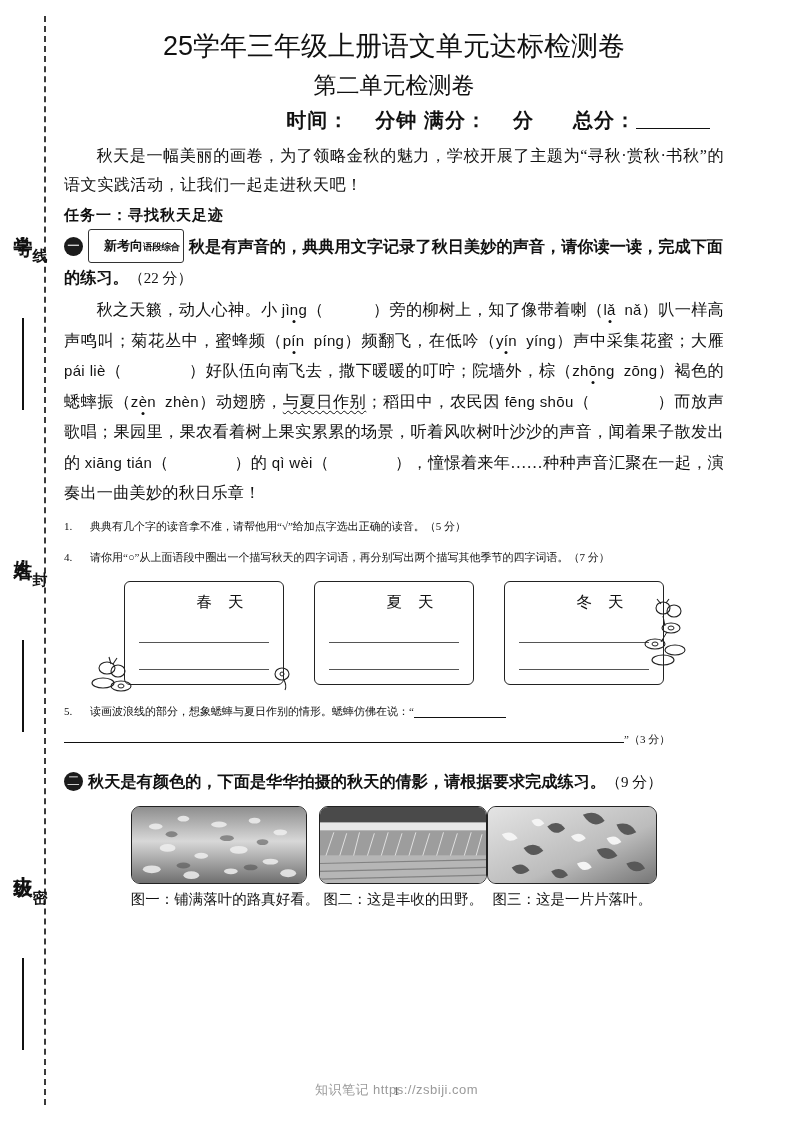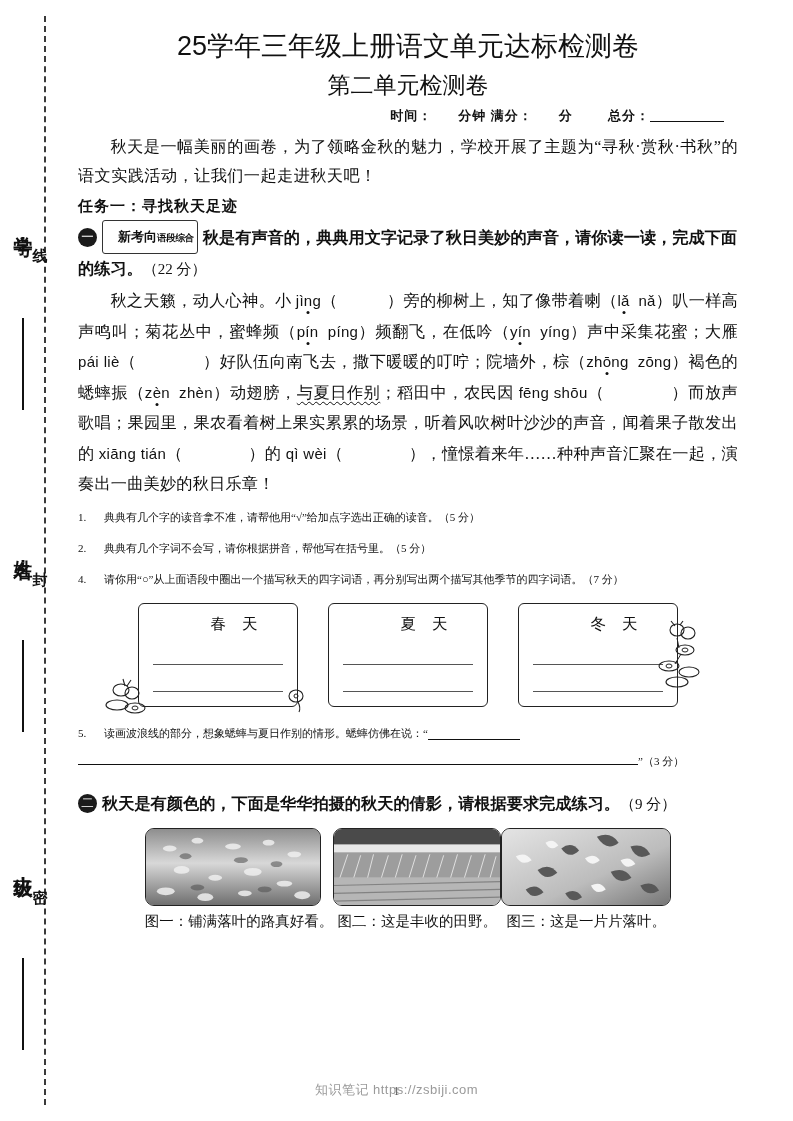--- a/index.html
+++ b/index.html
@@ -34,42 +34,42 @@
   }
   .vlabel-outer { left: 10px; font-size: 19px; }
   .vlabel-inner { left: 30px; font-size: 15px; font-weight: bold; }
   .vline {
     position: absolute; left: 22px; width: 0;
     border-left: 2px solid #111;
   }
 
   
   .content {
-    position: absolute; left: 78px; top: 0; width: 660px; height: 1121px;
+    position: absolute; left: 64px; top: 0; width: 660px; height: 1121px;
   }
   .title1 {
     text-align: center;
     font-family: "Liberation Sans", "DejaVu Sans", sans-serif;
     font-size: 27px; font-weight: 400;
     letter-spacing: 0px;
     margin-top: 28px;
     white-space: nowrap;
   }
   .title2 {
     text-align: center;
     font-family: "Liberation Sans", "DejaVu Sans", sans-serif;
     font-size: 23px; font-weight: 400;
     margin-top: 6px;
   }
   .meta-line {
     margin-top: 6px;
     text-align: right;
     padding-right: 14px;
     font-family: "Liberation Sans", "DejaVu Sans", sans-serif;
-    font-size: 13px; font-weight: bold;
+    font-size: 20px; font-weight: bold;
     letter-spacing: 1px;
   }
   .meta-line .gap { display: inline-block; width: 26px; }
   .meta-line .blank {
     display: inline-block; width: 74px;
     border-bottom: 1.4px solid #111; vertical-align: -2px;
   }
 
   .para {
     margin-top: 8px;
@@ -254,23 +254,20 @@
       </div>
 
       <div class="passage">
         <span>秋之天籁，动人心神。小 </span><span class="py dot-u">jìng</span><span>（　　　）旁的柳树上，知了像带着喇（</span><span class="py dot-u">lǎ</span>&nbsp;&nbsp;<span class="py">nǎ</span><span>）叭一样高声鸣叫；菊花丛中，蜜蜂频（</span><span class="py dot-u">pín</span>&nbsp;&nbsp;<span class="py">píng</span><span>）频翻飞，在低吟（</span><span class="py dot-u">yín</span>&nbsp;&nbsp;<span class="py">yíng</span><span>）声中采集花蜜；大雁 </span><span class="py">pái liè</span><span>（　　　　）好队伍向南飞去，撒下暖暖的叮咛；院墙外，棕（</span><span class="py dot-u">zhōng</span>&nbsp;&nbsp;<span class="py">zōng</span><span>）褐色的蟋蟀振（</span><span class="py dot-u">zèn</span>&nbsp;&nbsp;<span class="py">zhèn</span><span>）动翅膀，</span><span class="wavy">与夏日作别</span><span>；稻田中，农民因 </span><span class="py">fēng shōu</span><span>（　　　　）而放声歌唱；果园里，果农看着树上果实累累的场景，听着风吹树叶沙沙的声音，闻着果子散发出的 </span><span class="py">xiāng tián</span><span>（　　　　）的 </span><span class="py">qì wèi</span><span>（　　　　），憧憬着来年……种种声音汇聚在一起，演奏出一曲美妙的秋日乐章！</span>
       </div>
 
       <div class="sub">
         <span class="n">1.</span><span>典典有几个字的读音拿不准，请帮他用“√”给加点字选出正确的读音。（5 分）</span>
       </div>
 
-      <div class="sub">
-        <span class="n">2.</span><span>典典有几个字词不会写，请你根据拼音，帮他写在括号里。（5 分）</span>
-      </div>
 
 
       <div class="sub">
         <span class="n">4.</span><span>请你用“○”从上面语段中圈出一个描写秋天的四字词语，再分别写出两个描写其他季节的四字词语。（7 分）</span>
       </div>
 
       <div class="season-row">
 
         <div class="season-box">
           <div class="season-label">春 天</div>

